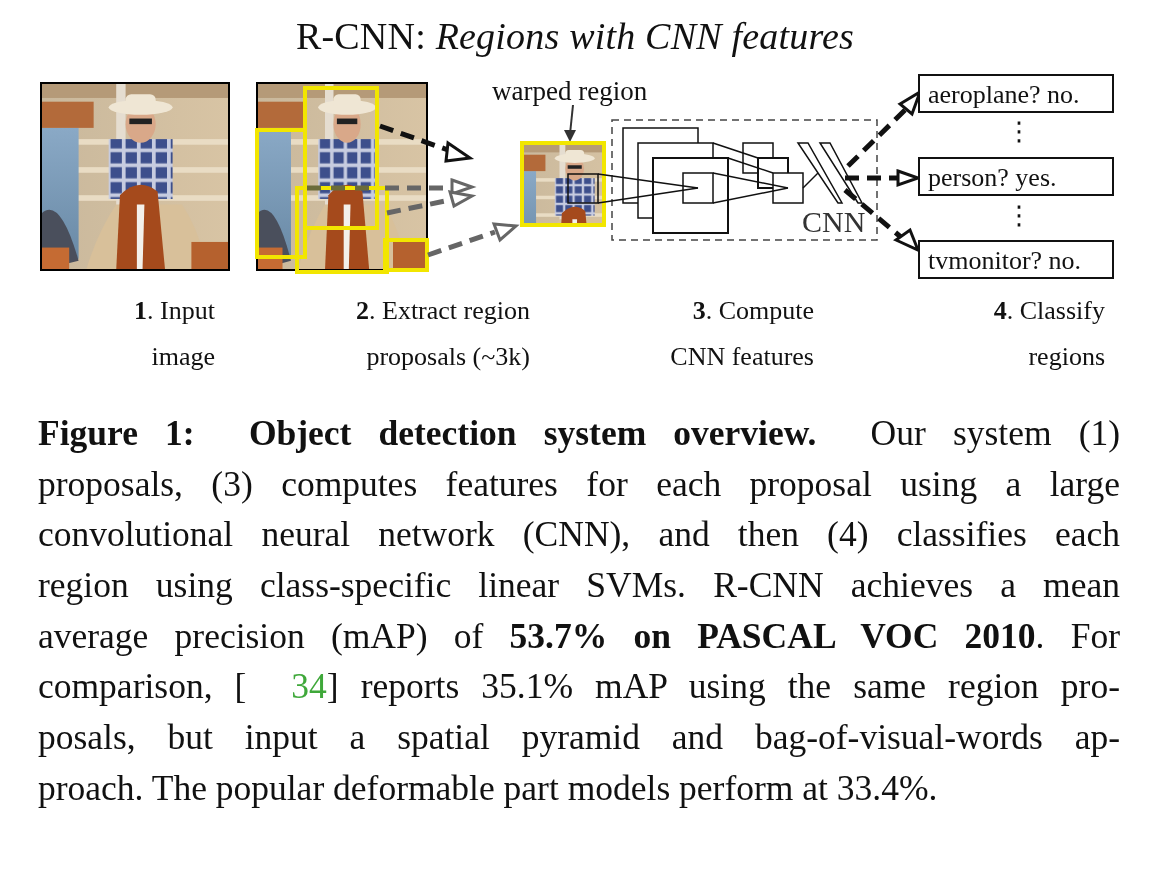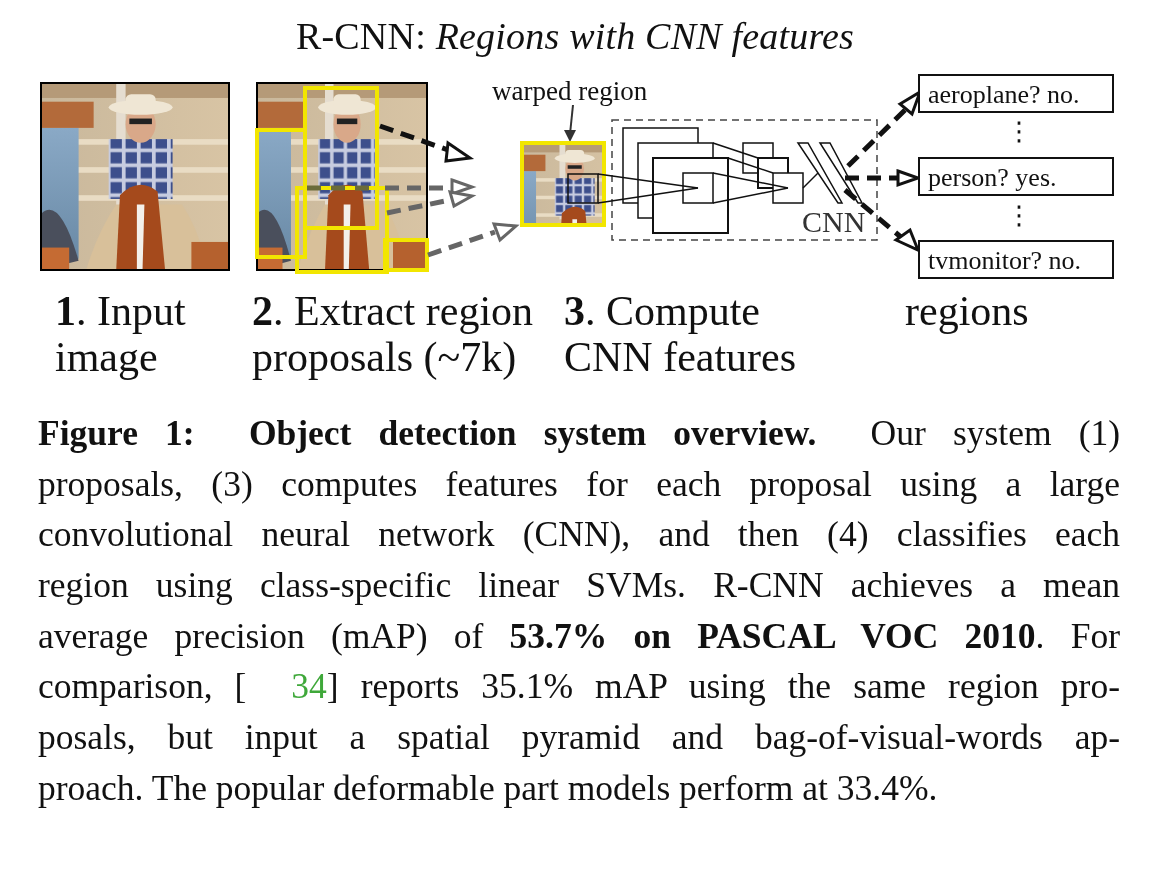--- a/index.html
+++ b/index.html
@@ -2,21 +2,21 @@
 <html><head>
   <meta charset="utf-8">
   <style>
     html, body { margin: 0; padding: 0; background: #ffffff; }
     body { width: 1150px; height: 869px; position: relative; overflow: hidden;
            font-family: "Liberation Serif", "DejaVu Serif", serif; color: #111; }
     #diagram { position: absolute; left: 0; top: 0; width: 1150px; height: 290px; }
     .title { position: absolute; top: 14px; left: 0; width: 1150px; text-align: center;
              font-size: 38px; font-weight: normal; letter-spacing: 0.2px; }
     .title .it { font-style: italic; }
-    .step { position: absolute; top: 288px; text-align: left; font-size: 42px; line-height: 46px; }
+    .step { position: absolute; top: 288px; text-align: right; font-size: 26px; line-height: 46px; }
     .step b { font-weight: bold; }
     .caption { position: absolute; left: 38px; top: 408px; width: 1082px; font-size: 35.5px;
                line-height: 50.7px; text-align: justify; }
     .caption .line { display: block; text-align: justify; text-align-last: justify; height: 50.7px; white-space: nowrap; }
     .caption .line.last { text-align-last: left; }
     .cite { color: #3fa83a; margin-left: 45px; }
     .svgtext { font-family: "Liberation Serif", "DejaVu Serif", serif; }
   </style>
 </head>
 <body>
@@ -150,29 +150,30 @@
   <g>
     <rect x="919" y="241" width="194" height="37" fill="#fff" stroke="#111" stroke-width="2"></rect>
     <text class="svgtext" x="928" y="269" font-size="26" fill="#111">tvmonitor? no.</text>
   </g>
 </svg>
 
 <div class="step" style="left:55px;width:160px;">
   <div><b>1</b><span>. Input</span></div>
   <div>image</div>
 </div>
-<div class="step" style="left:252px;width:290px;">
+<div class="step" style="left:240px;width:290px;">
   <div><b>2</b><span>. Extract region</span></div>
-  <div>proposals (~7k)</div>
+  <div>proposals (~3k)</div>
 </div>
 <div class="step" style="left:564px;width:250px;">
   <div><b>3</b><span>. Compute</span></div>
   <div>CNN features</div>
 </div>
 <div class="step" style="left:905px;width:200px;">
+  <div><b>4</b><span>. Classify</span></div>
   <div>regions</div>
 </div>
 
 <div class="caption">
   <span class="line"><b>Figure 1:</b>&nbsp; <b>Object detection system overview.</b>&nbsp; <span>Our system (1)</span></span>
   <span class="line">proposals, (3) computes features for each proposal using a large</span>
   <span class="line">convolutional neural network (CNN), and then (4) classifies each</span>
   <span class="line">region using class-specific linear SVMs. R-CNN achieves a mean</span>
   <span class="line"><span>average precision (mAP) of</span> <b>53.7% on PASCAL VOC 2010</b><span>. For</span></span>
   <span class="line"><span>comparison, [</span><a class="cite">34</a><span>] reports 35.1% mAP using the same region pro-</span></span>

